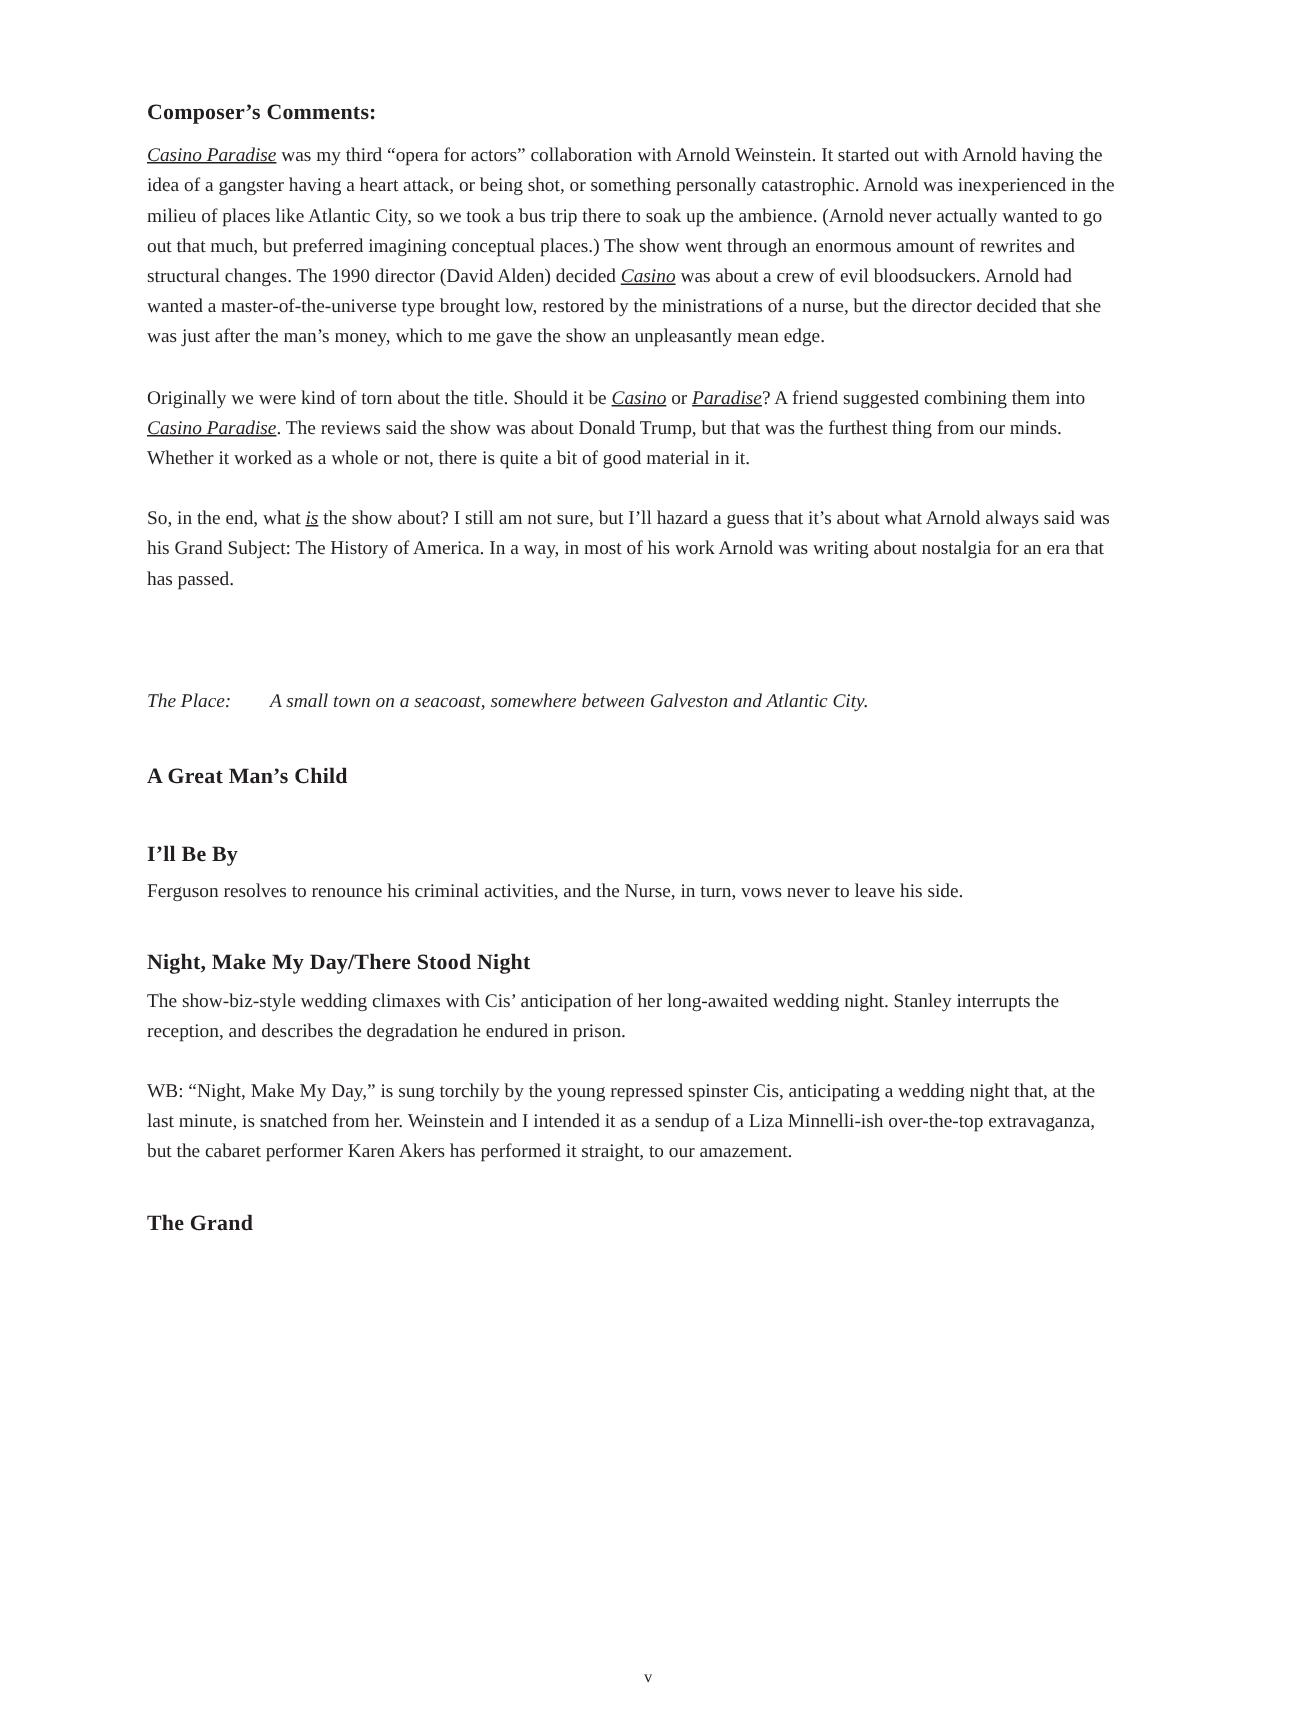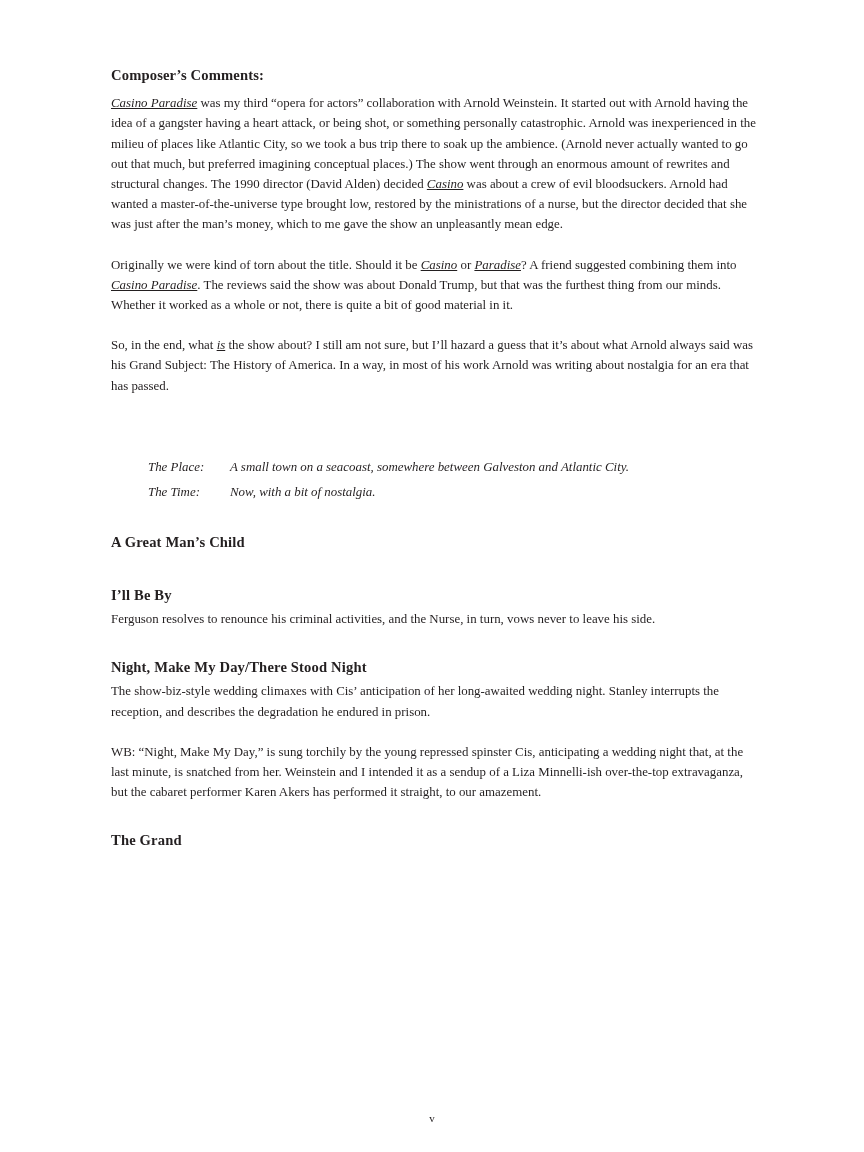--- a/index.html
+++ b/index.html
@@ -12,21 +12,21 @@
     width: 864px;
     height: 1152px;
     background: #ffffff;
     margin: 0 auto;
     overflow: hidden;
     font-family: "Liberation Serif", "DejaVu Serif", serif;
     color: #231f20;
   }
   .content {
     position: absolute;
-    left: 111px;
+    left: 98px;
     top: 66px;
     width: 648px;
   }
   .section-heading {
     font-size: 14.6px;
     font-weight: bold;
     line-height: 1.25;
     margin: 0;
     letter-spacing: 0.15px;
   }
@@ -49,21 +49,20 @@
 
   
   .stage-info {
     font-style: italic;
     font-size: 12.9px;
     line-height: 24.8px;
   }
   .stage-row {
     display: flex;
     align-items: flex-start;
-    margin-left: 37px;
   }
   .stage-label {
     width: 82px;
     flex: 0 0 82px;
   }
   .stage-value {
     flex: 1 1 auto;
     font-family: Liberation Serif, serif;
   }
 
@@ -98,24 +97,20 @@
 
     <p class="body-text">So, in the end, what <em>is</em> the show about? I still am not sure, but I’ll hazard a guess that it’s about what Arnold always said was his Grand Subject: The History of America. In a way, in most of his work Arnold was writing about nostalgia for an era that has passed.</p>
 
     <div class="big-gap"></div>
 
     <div class="stage-info">
       <div class="stage-row">
         <span class="stage-label">The Place:</span>
         <span class="stage-value">A small town on a seacoast, somewhere between Galveston and Atlantic City.</span>
       </div>
-      <div class="stage-row">
-        <span class="stage-label">The Time:</span>
-        <span class="stage-value">Now, with a bit of nostalgia.</span>
-      </div>
     </div>
 
     <div class="section-gap"></div>
 
     <h2 class="section-heading">A Great Man’s Child</h2>
     <div class="heading-gap"></div>
 
     <div class="section-gap"></div>
 
     <h2 class="section-heading">I’ll Be By</h2>

